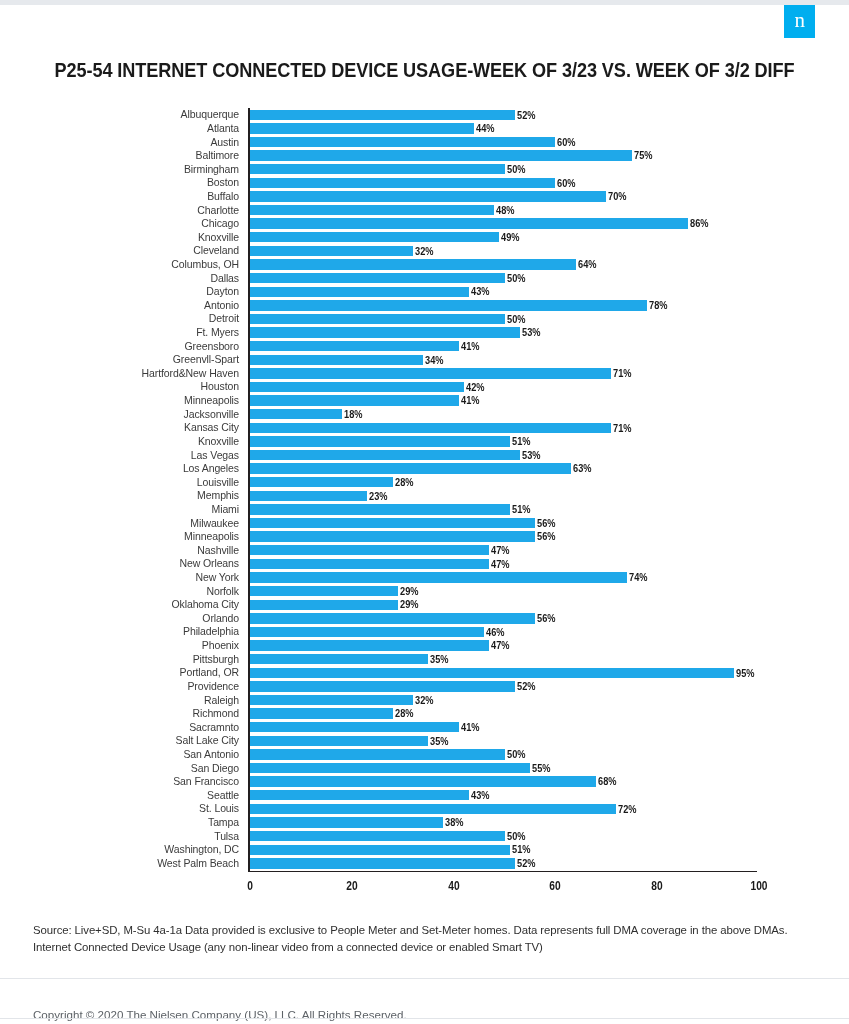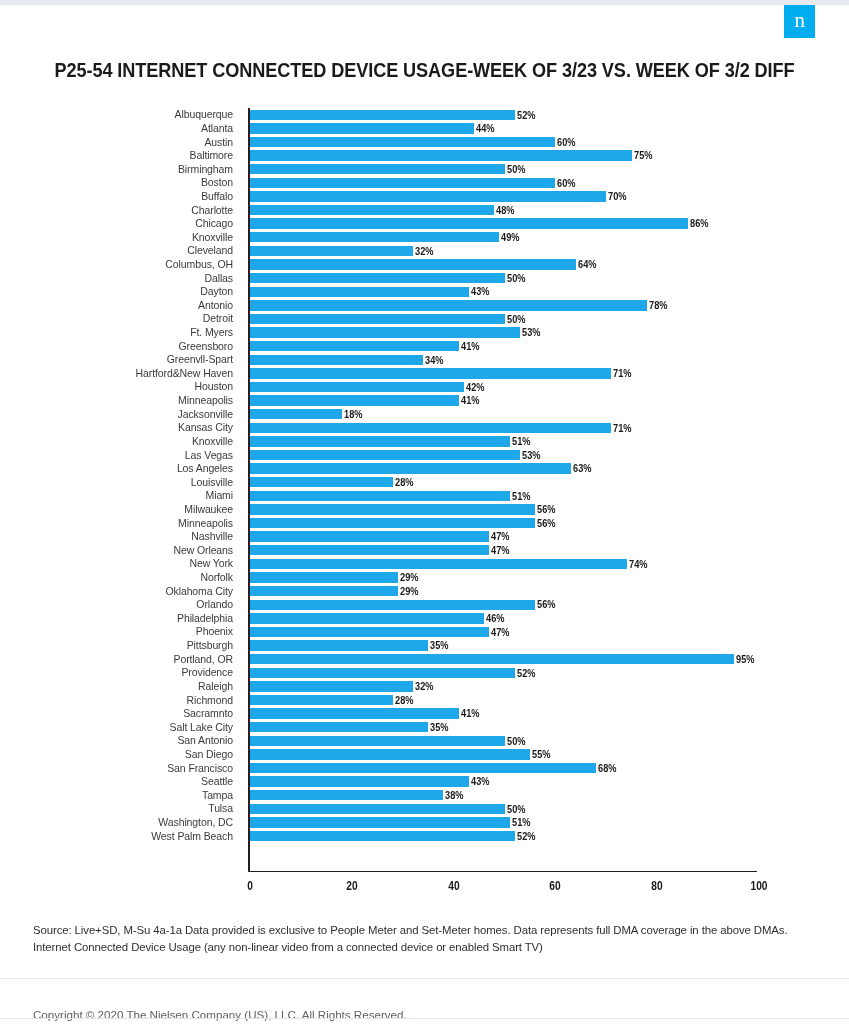--- a/index.html
+++ b/index.html
@@ -79,21 +79,21 @@
   }
   .row {
     position: relative;
     height: 13.62px;
     display: flex;
     align-items: center;
   }
   .cat-label {
     width: 248px;
     text-align: right;
-    padding-right: 15px;
+    padding-right: 9px;
     box-sizing: border-box;
     font-size: 10.5px;
     line-height: 11px;
     color: #3b3b3b;
     white-space: nowrap;
     letter-spacing: -0.1px;
   }
   .plot {
     position: relative;
     width: 510px;
@@ -449,20 +449,29 @@
         <div class="row">
           <div class="cat-label">Louisville</div>
           <div class="plot">
             <div class="bar-wrap">
               <div class="bar" style="width: 142.52px; background: rgb(31, 168, 233);"></div>
               <div class="bar-value">28%</div>
             </div>
           </div>
         </div>
         <div class="row">
+          <div class="cat-label">Memphis</div>
+          <div class="plot">
+            <div class="bar-wrap">
+              <div class="bar" style="width: 117.07px; background: rgb(31, 168, 233);"></div>
+              <div class="bar-value">23%</div>
+            </div>
+          </div>
+        </div>
+        <div class="row">
           <div class="cat-label">Miami</div>
           <div class="plot">
             <div class="bar-wrap">
               <div class="bar" style="width: 259.59px; background: rgb(31, 168, 233);"></div>
               <div class="bar-value">51%</div>
             </div>
           </div>
         </div>
         <div class="row">
           <div class="cat-label">Milwaukee</div>
@@ -643,20 +652,29 @@
               <div class="bar-value">68%</div>
             </div>
           </div>
         </div>
         <div class="row">
           <div class="cat-label">Seattle</div>
           <div class="plot">
             <div class="bar-wrap">
               <div class="bar" style="width: 218.87px; background: rgb(31, 168, 233);"></div>
               <div class="bar-value">43%</div>
+            </div>
+          </div>
+        </div>
+        <div class="row">
+          <div class="cat-label">St. Louis</div>
+          <div class="plot">
+            <div class="bar-wrap">
+              <div class="bar" style="width: 366.48px; background: rgb(31, 168, 233);"></div>
+              <div class="bar-value">72%</div>
             </div>
           </div>
         </div>
         <div class="row">
           <div class="cat-label">Tampa</div>
           <div class="plot">
             <div class="bar-wrap">
               <div class="bar" style="width: 193.42px; background: rgb(31, 168, 233);"></div>
               <div class="bar-value">38%</div>
             </div>

